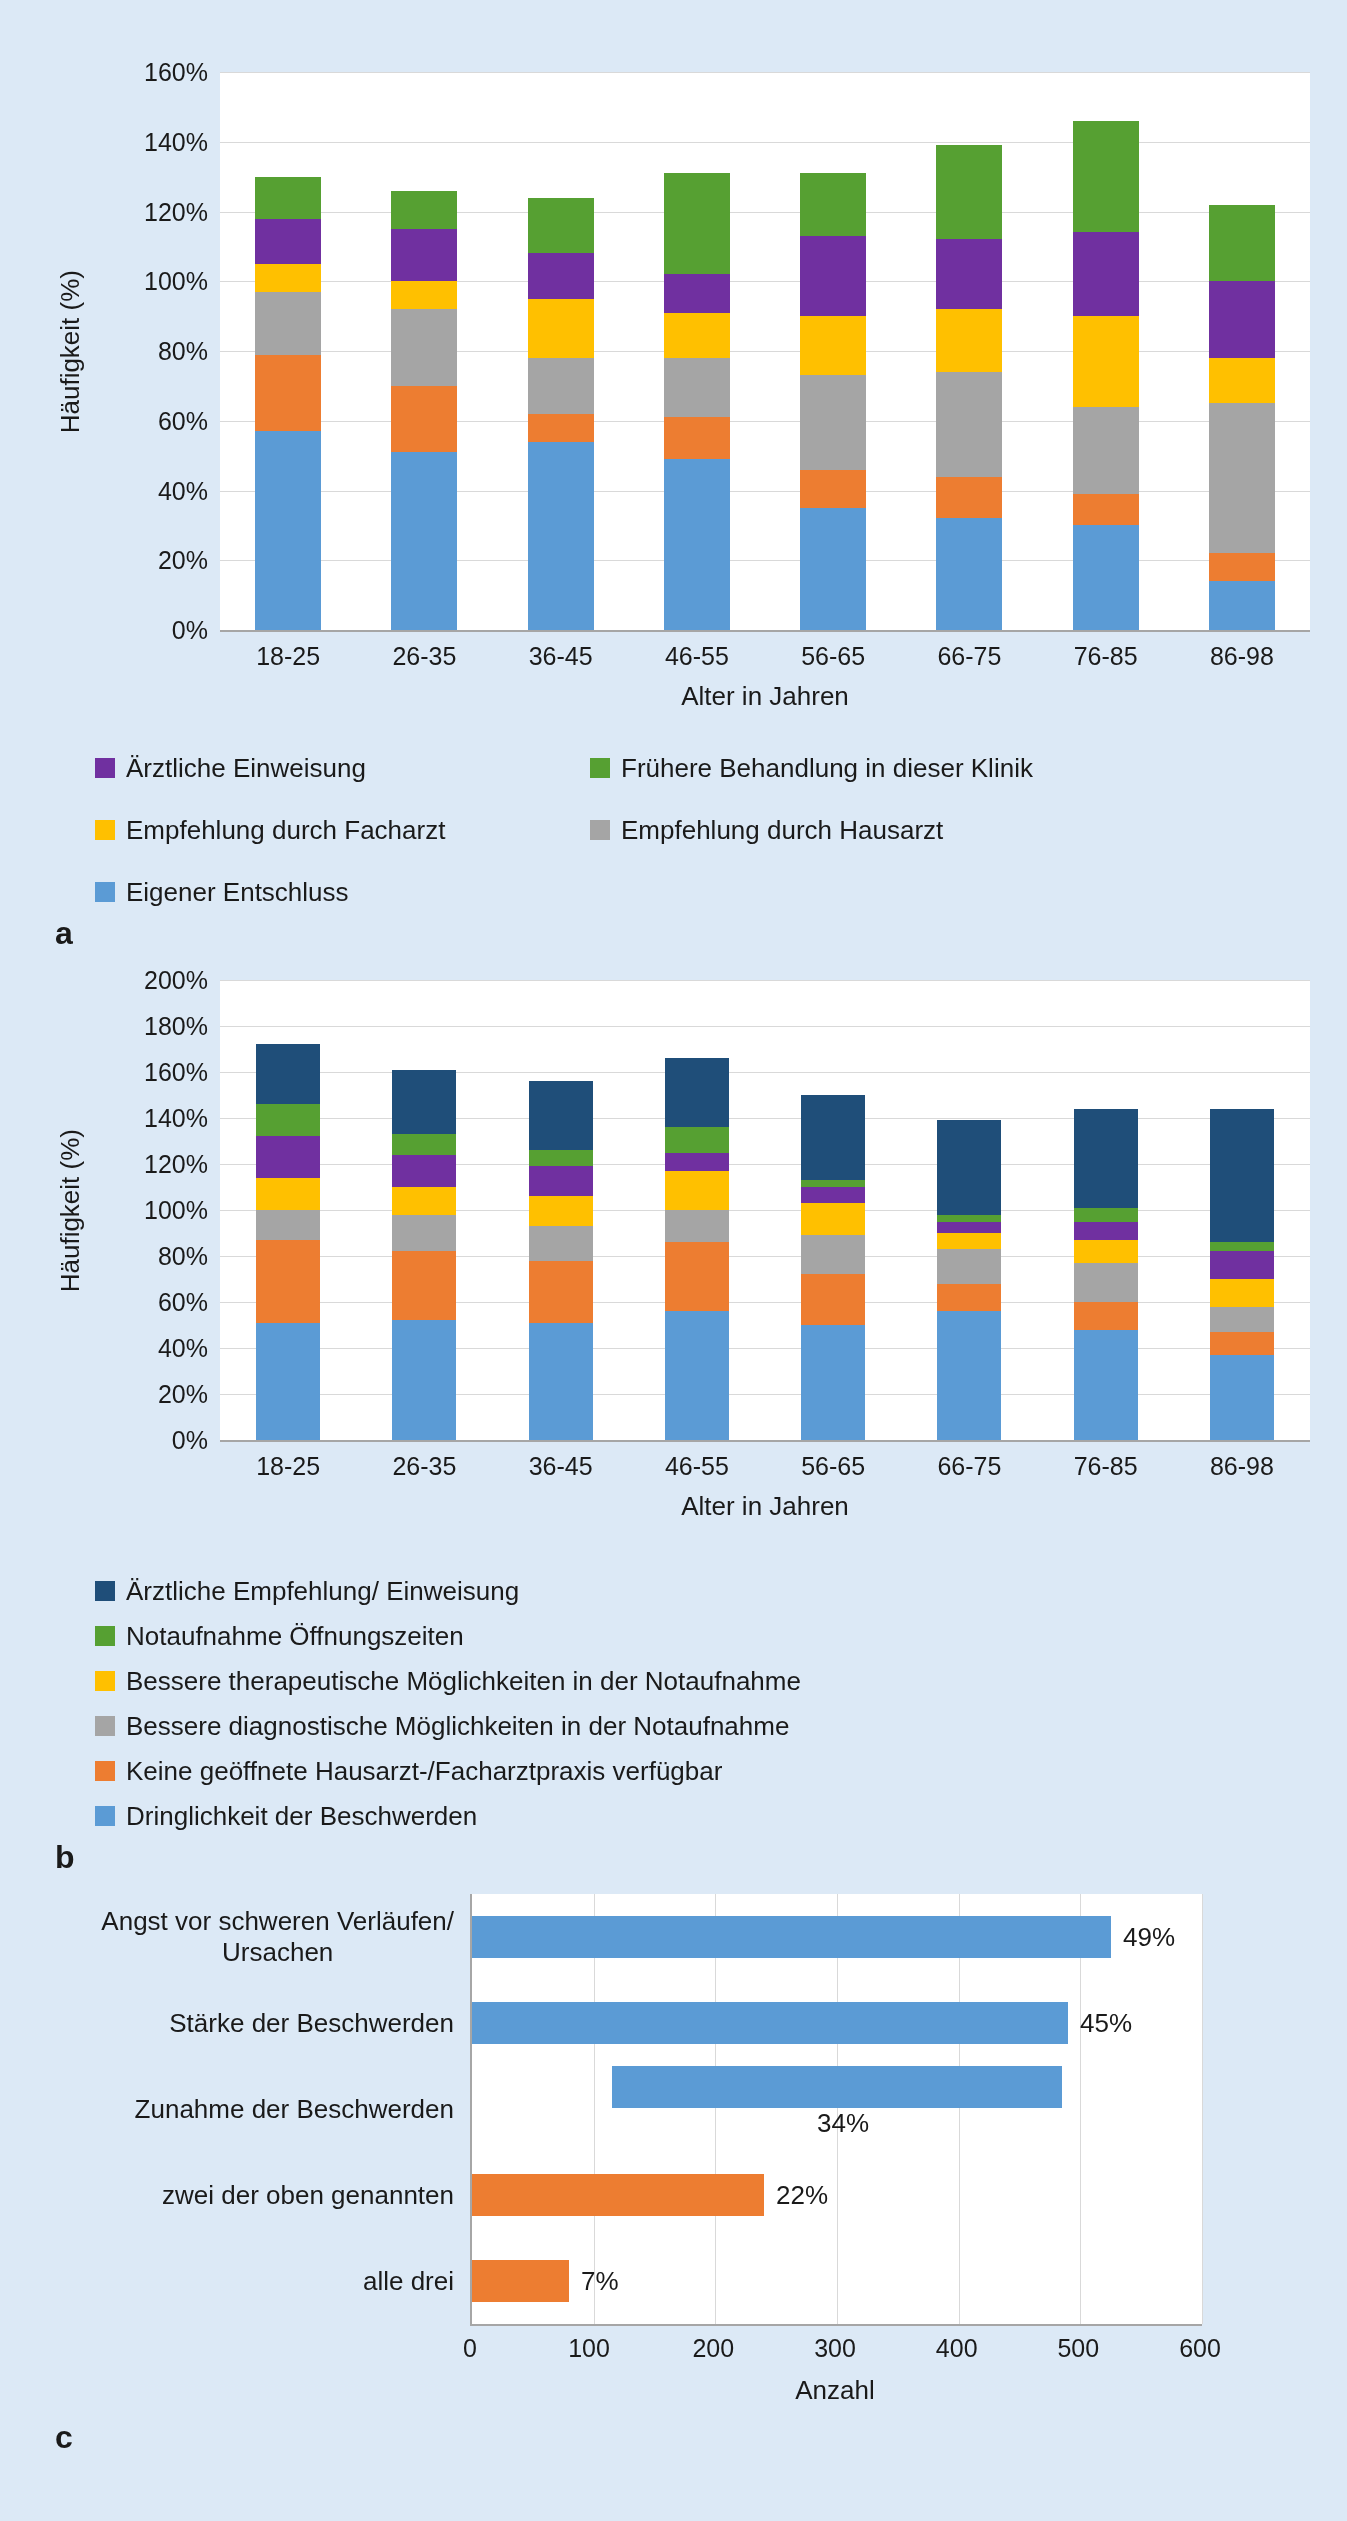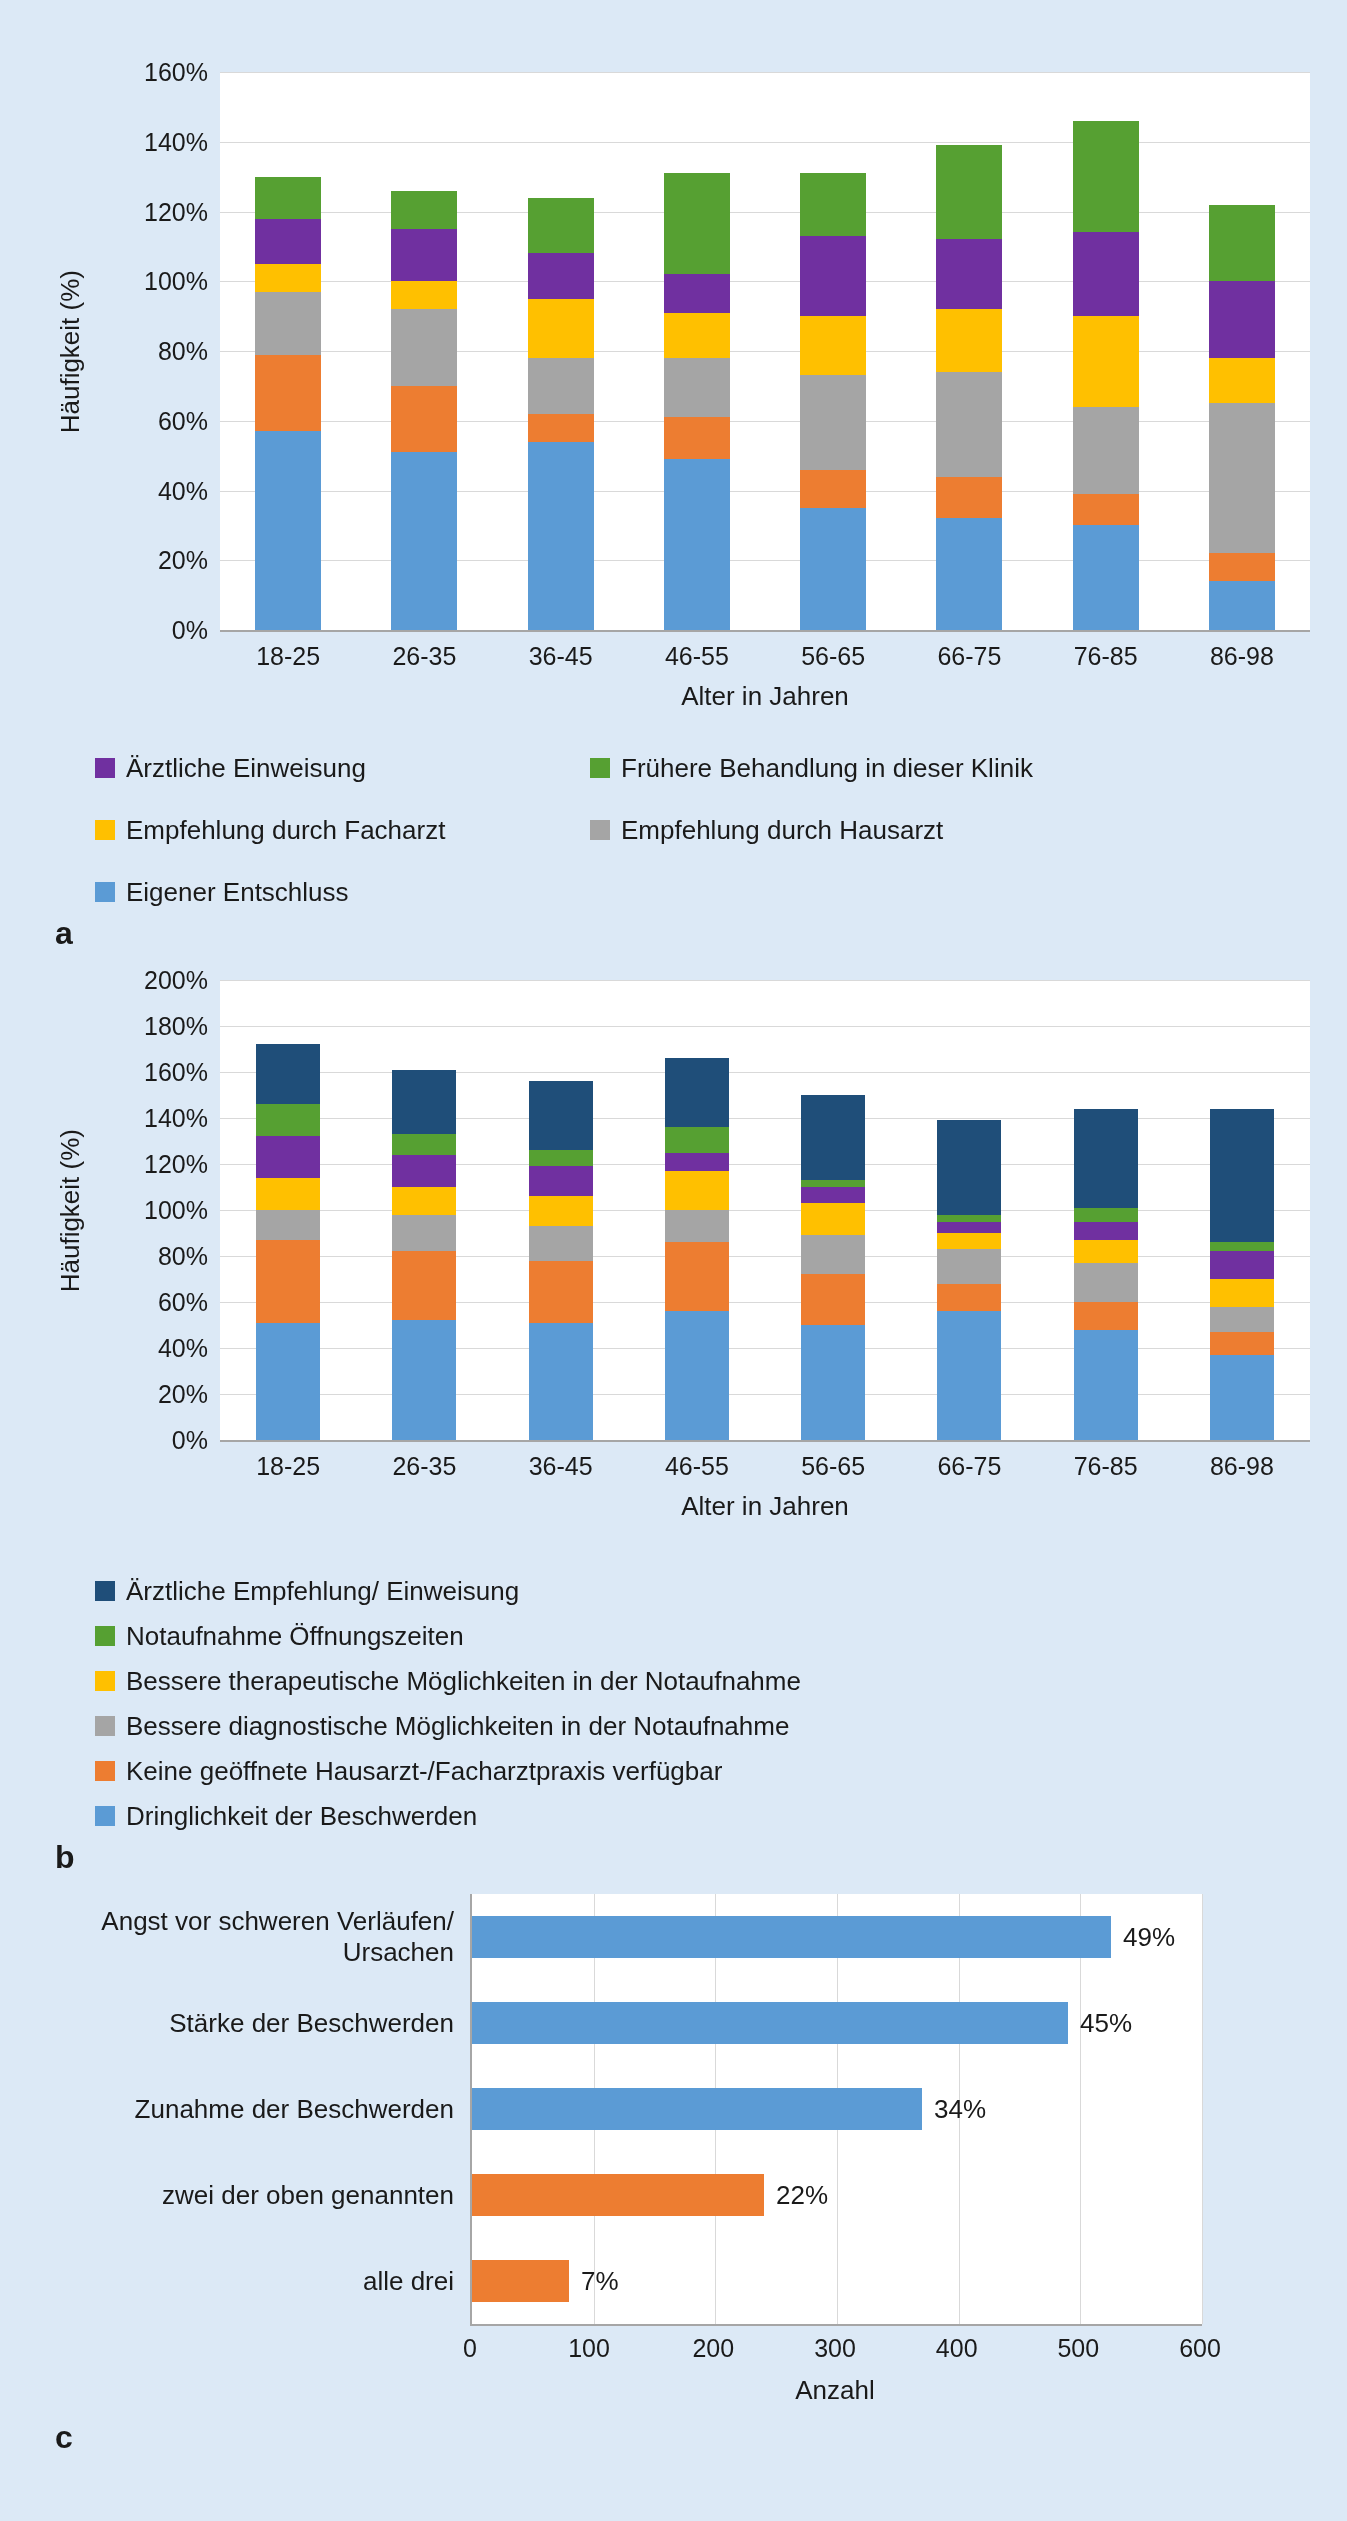--- a/index.html
+++ b/index.html
@@ -375,21 +375,21 @@
           </div>
         </div>
     </div>
     <div class="panel-label">b</div>
   </section>
 
   <section class="chart-block sec-c">
     <div class="hchart" id="chart-c">
       <div class="hmain">
         <div class="hcats">
-            <div class="hcat" style="height: 86px;">Angst vor schweren Verläufen/
+            <div class="hcat" style="height: 86px; text-align: center;">Angst vor schweren Verläufen/
 Ursachen</div>
             <div class="hcat" style="height: 86px;">Stärke der Beschwerden</div>
             <div class="hcat" style="height: 86px;">Zunahme der Beschwerden</div>
             <div class="hcat" style="height: 86px;">zwei der oben genannten</div>
             <div class="hcat" style="height: 86px;">alle drei</div>
           </div>
         <div class="hplot" style="width: 730px; height: 430px;">
             <div class="vgridline" style="left: 121.7px;"></div>
             <div class="vgridline" style="left: 243.3px;"></div>
             <div class="vgridline" style="left: 365px;"></div>
@@ -397,21 +397,21 @@
             <div class="vgridline" style="left: 608.3px;"></div>
             <div class="vgridline" style="left: 730px;"></div>
             <div class="hrow" style="height: 86px;">
               <div class="hbar" style="width: 639px; height: 42px; background: rgb(91, 155, 213);"></div>
               <div class="hval">49%</div>
             </div>
             <div class="hrow" style="height: 86px;">
               <div class="hbar" style="width: 596px; height: 42px; background: rgb(91, 155, 213);"></div>
               <div class="hval">45%</div>
             </div>
-            <div class="hrow" style="height: 86px;">
+            <div class="hrow" style="height: 86px; flex-direction: column;">
               <div class="hbar" style="width: 450px; height: 42px; background: rgb(91, 155, 213);"></div>
               <div class="hval">34%</div>
             </div>
             <div class="hrow" style="height: 86px;">
               <div class="hbar" style="width: 292px; height: 42px; background: rgb(237, 125, 49);"></div>
               <div class="hval">22%</div>
             </div>
             <div class="hrow" style="height: 86px;">
               <div class="hbar" style="width: 97px; height: 42px; background: rgb(237, 125, 49);"></div>
               <div class="hval">7%</div>

